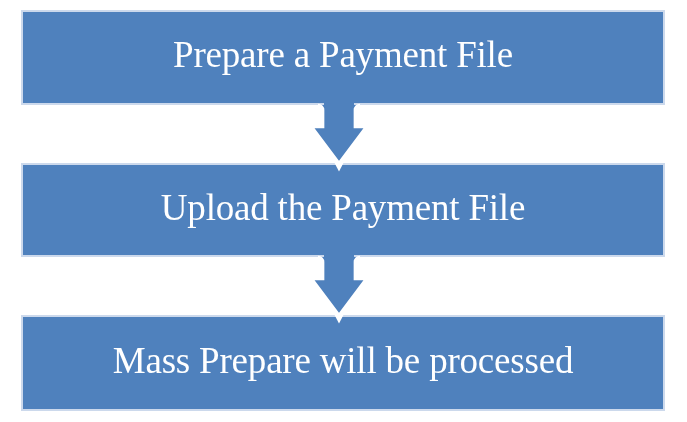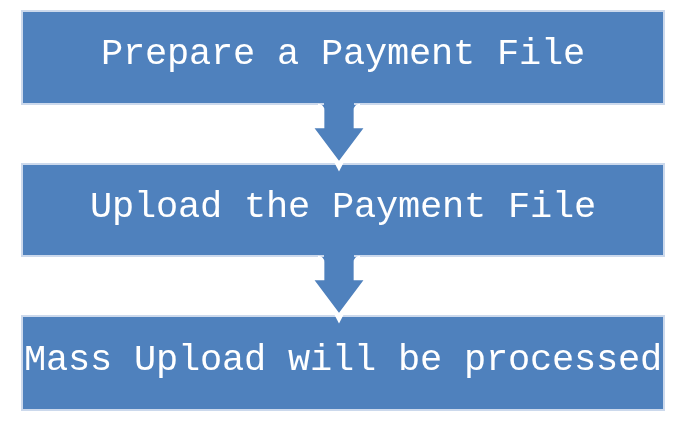--- a/index.html
+++ b/index.html
@@ -6,21 +6,21 @@
     margin: 0;
     padding: 0;
     background: #ffffff;
   }
   .stage {
     position: relative;
     width: 687px;
     height: 422px;
     background: var(--background, #ffffff);
     overflow: hidden;
-    font-family: Liberation Mono, monospace;
+    font-family: Liberation Serif, serif;
   }
   .bar {
     position: absolute;
     left: 21px;
     width: 644px;
     box-sizing: border-box;
     background: var(--bar-fill, #4f81bd);
     border: 2px solid var(--bar-border, #ccd9ec);
     display: flex;
     align-items: center;
@@ -82,16 +82,16 @@
     <span class="label">Upload the Payment File</span>
   </div>
 
   <svg class="arrow arrow-2" viewBox="-30 -5 60 72" xmlns="http://www.w3.org/2000/svg">
     <path class="shape" d="M -21 0 A 5 5 0 0 1 -16 5 L -16 22 L -27 22 L 0 58 L 27 22 L 16 22 L 16 5 A 5 5 0 0 1 21 0"></path>
     <path class="patch" d="M -15 -4 L 15 -4 L 15 1 L -15 1 Z"></path>
     <path class="notch" d="M -5.5 56 L 5.5 56 L 0 66.5 Z"></path>
   </svg>
 
   <div class="bar bar-3">
-    <span class="label">Mass Upload will be processed</span>
+    <span class="label">Mass Prepare will be processed</span>
   </div>
 
 </div>
 
 </body></html>

